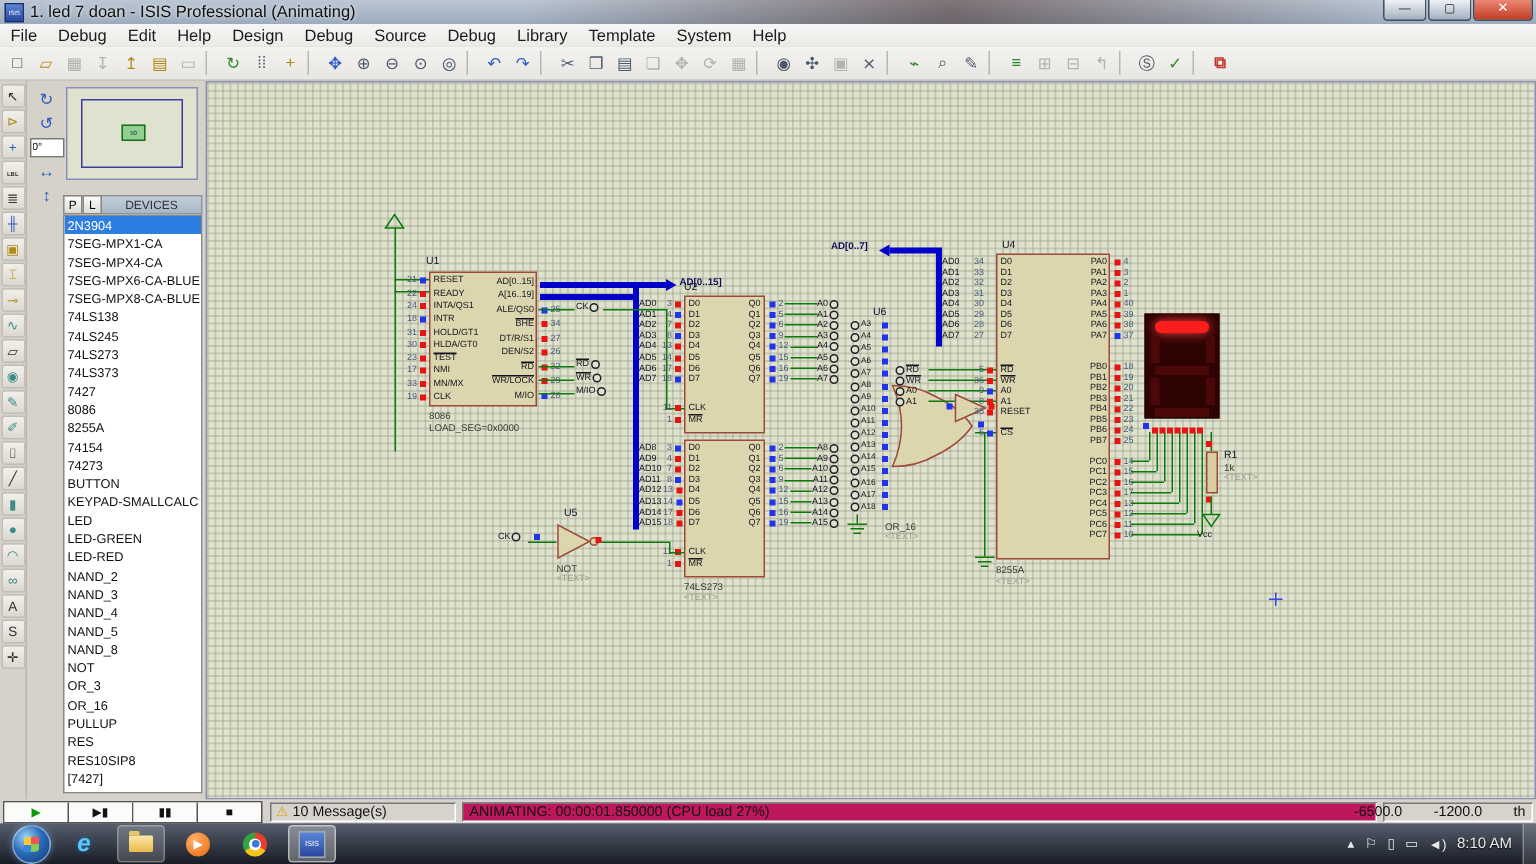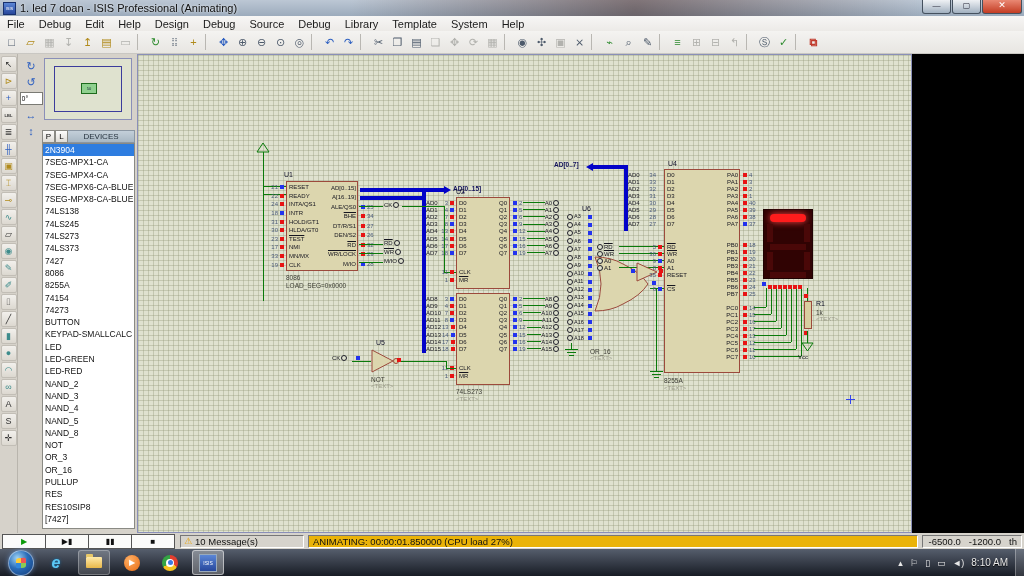--- a/index.html
+++ b/index.html
@@ -1,17 +1,17 @@
 <!DOCTYPE html>
 <html><head>
 <meta charset="utf-8">
 <style>
   html,body{margin:0;padding:0;width:1024px;height:576px;overflow:hidden;
     font-family:"Liberation Sans","DejaVu Sans",sans-serif;background:#000;}
-  .app{position:absolute;inset:0;width:912px;height:576px;background:#d6d2ca;}
+  .app{position:absolute;inset:0;width:1024px;height:576px;background:#d6d2ca;}
 
   
   .titlebar{position:absolute;left:0;top:0;width:1024px;height:16px;
     background:linear-gradient(#bcc7d4,#9cabbc),
     radial-gradient(circle at 62% 60%, rgba(90,40,30,.5), transparent 45%);
     background-blend-mode:multiply;display:flex;align-items:center;font-size:11px;color:#111;}
   .appicon{width:11px;height:11px;margin:0 4px 0 3px;background:linear-gradient(#5b86d6,#27479c);
     border:1px solid #17306e;color:#fff;font-size:4px;display:flex;align-items:center;justify-content:center;flex:none;}
   .titletext{text-shadow:0 0 3px rgba(255,255,255,.9);white-space:nowrap;}
   .winbtns{position:absolute;right:2px;top:0;display:flex;height:13px;}
@@ -99,23 +99,23 @@
   .statusbar{position:absolute;left:0;top:533px;width:1024px;height:16px;background:#d6d3cc;
     display:flex;align-items:center;font-size:9.5px;color:#111;}
   .simgrp{display:flex;margin-left:2px;border:1px solid #555;}
   .simbtn{width:42px;height:13px;background:#fbfbfa;border-right:1px solid #555;display:flex;align-items:center;justify-content:center;font-size:8px;color:#111;}
   .simbtn:last-child{border-right:none;}
   .simbtn.play{color:#0a9a0a;}
   .panel{height:13px;border:1px solid #9a978f;border-top-color:#777;border-left-color:#777;
     border-bottom-color:#fff;border-right-color:#fff;display:flex;align-items:center;box-sizing:border-box;}
   .msgpanel{width:124px;margin-left:5px;padding-left:3px;background:#d6d3cc;}
   .warn{color:#e8a000;font-size:9px;margin-right:3px;}
-  .animpanel{flex:1;margin-left:4px;background:#eab308;padding-left:4px;}
+  .animpanel{flex:1;margin-left:4px;background:#be185d;padding-left:4px;}
   .coords{width:100px;justify-content:flex-end;padding-right:4px;background:#d6d3cc;margin-left:4px;margin-right:2px;}
-  .coords span{margin-left:8px;}
+  .coords span{margin-left:21px;}
 
   
   .taskbar{position:absolute;left:0;top:549px;width:1024px;height:27px;
     background:linear-gradient(rgba(120,130,145,.55),rgba(20,24,32,.85)),#2c3240;display:flex;align-items:center;}
   .orb{width:24px;height:24px;border-radius:50%;margin-left:8px;flex:none;
     background:radial-gradient(circle at 35% 30%,#9fd4f5,#2a6cb8 45%,#123a78);
     border:1px solid rgba(255,255,255,.45);box-shadow:0 0 5px rgba(120,180,255,.5);
     display:flex;align-items:center;justify-content:center;}
   .orbflag{width:10px;height:10px;background:
     conic-gradient(#e55 0 25%, #8c5 25% 50%, #38d 50% 75%, #fc3 75%);border-radius:2px;transform:skewY(-6deg);}

